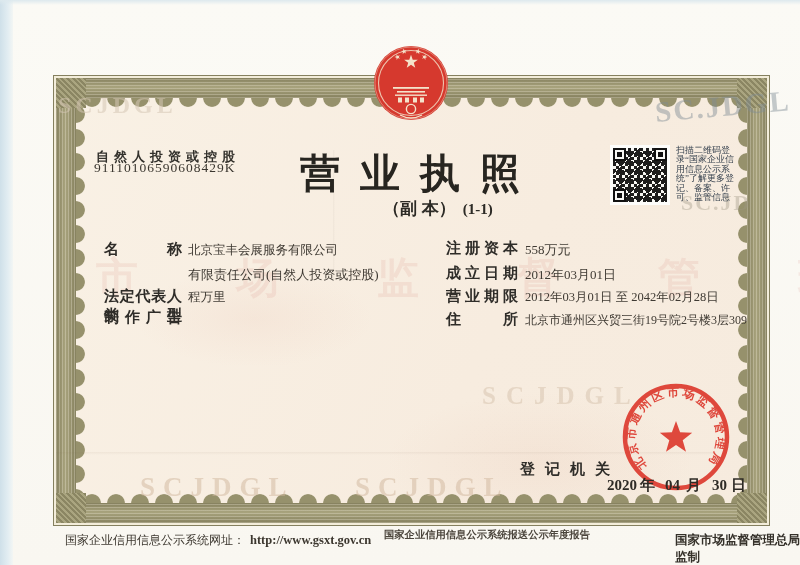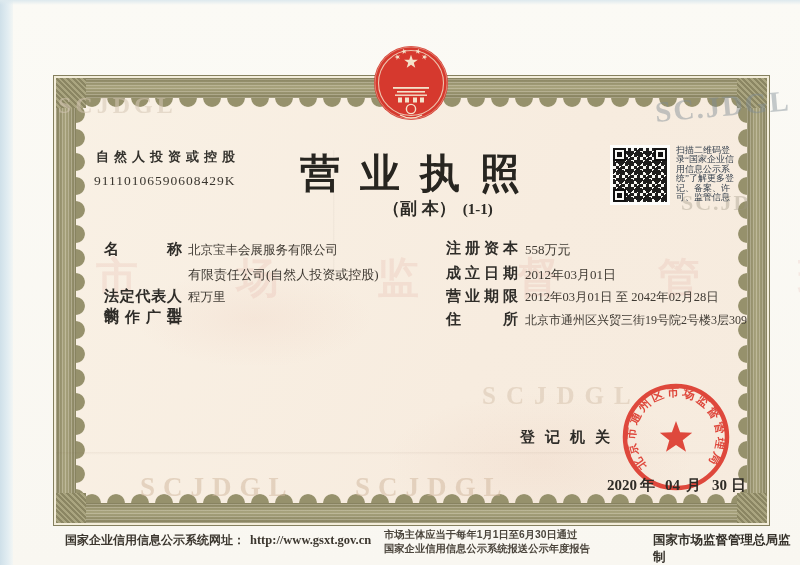--- a/index.html
+++ b/index.html
@@ -59,28 +59,28 @@
          text-align:justify; text-align-last:justify; text-justify:inter-character; }
   .val { font-family:"Liberation Serif", serif; color:#3f3a33; font-size:12.5px; }
   .code-label { font-weight:bold; color:#33312c; font-size:13px; letter-spacing:5px; white-space:nowrap; }
   .code-value { font-family:"Liberation Serif", serif; color:#3a362f; font-size:13.5px; letter-spacing:1px; }
   .title { font-weight:bold; color:#272520; font-size:40px; letter-spacing:20px; white-space:nowrap; }
   .subtitle { font-weight:bold; color:#2c2a25; font-size:17px; white-space:nowrap; }
   .subidx { font-family:"Liberation Serif", serif; font-weight:bold; font-size:15px; color:#2c2a25; }
   .scope { font-family:"Liberation Serif", serif; color:#433d35; font-size:10.6px; line-height:11.7px;
            text-align:justify; }
   .qr-caption { color:#37424f; font-size:9px; line-height:9.4px; font-family:"Liberation Serif", serif; }
-  .reg-label { font-weight:bold; color:#2f2d29; font-size:15px; letter-spacing:10px; white-space:nowrap; }
+  .reg-label { font-weight:bold; color:#2f2d29; font-size:15px; letter-spacing:10px; white-space:nowrap;margin-top:32px; }
   .date-row { display:flex; align-items:baseline; font-family:"Liberation Serif", serif;
               color:#2e2b26; font-size:15px; font-weight:bold; }
   .foot { color:#3c372f; }
-  .foot-label { font-weight:bold; font-size:12px; }
+  .foot-label { font-weight:normal; font-size:12px; }
   .foot-url { font-family:"Liberation Serif", serif; font-weight:bold; font-size:12.5px; }
   .foot-mid { font-size:10.3px; line-height:13.5px; color:#4b453c; font-weight:bold; }
-  .foot-right { font-weight:bold; font-size:12.5px; color:#35312a; }
+  .foot-right { font-weight:bold; font-size:12.5px; color:#35312a;margin-left:22px; }
 
   
   .qr { left:610px; top:145px; width:60px; height:60px; background:#fdfdfb; padding:3px; }
   .qr-pix { position:relative; width:100%; height:100%;
       background-color:#f8f8f5;
       background-image:
         repeating-conic-gradient(from 0deg, #1d1d1d 0% 25%, transparent 0% 50%),
         repeating-conic-gradient(from 45deg at 35% 62%, #1d1d1d 0% 22%, transparent 0% 50%);
       background-size:6px 6px, 9px 9px; }
   .finder { position:absolute; width:13px; height:13px; border:2px solid #111; background:#f8f8f5; }
@@ -145,21 +145,21 @@
       <rect x="26" y="55.5" width="4" height="5"></rect>
       <rect x="33" y="55.5" width="4" height="5"></rect>
       <rect x="41" y="55.5" width="4" height="5"></rect>
       <rect x="48" y="55.5" width="4" height="5"></rect>
     </g>
     <circle cx="39" cy="67" r="4.6" fill="none" stroke="#f4e3cb" stroke-width="1.4"></circle>
     <path d="M28,73 q11,6 22,0" fill="none" stroke="#f4e3cb" stroke-width="1.4"></path>
   </svg>
 
   <div class="abs code-label" style="left:96px;top:148px;">自然人投资或控股</div>
-  <div class="abs code-value" style="left:94px;top:173px;">91110106590608429K</div>
+  <div class="abs code-value" style="left:94px;top:160px;">91110106590608429K</div>
 
   <div class="abs title" style="left:300px;top:146px;">营业执照</div>
   <div class="abs" style="left:383px;top:197px;display:flex;align-items:baseline;gap:7px;">
     <span class="subtitle">（副  本）</span>
     <span class="subidx">(1-1)</span>
   </div>
 
   <div class="abs qr">
     <div class="qr-pix">
       <div class="finder tl">
@@ -218,18 +218,17 @@
     <span style="margin-left:6px;">月</span>
     <span style="margin-left:11px;">30</span>
     <span style="margin-left:4px;">日</span>
   </div>
 
   <div class="abs foot" style="left:65px;top:532px;display:flex;align-items:baseline;gap:5px;">
     <span class="foot-label">国家企业信用信息公示系统网址：</span>
     <span class="foot-url">http://www.gsxt.gov.cn</span>
   </div>
   <div class="abs foot-mid" style="left:384px;top:528px;">
-    <div>市场主体应当于每年1月1日至6月30日通过</div>
     <div>国家企业信用信息公示系统报送公示年度报告</div>
   </div>
   <div class="abs foot-right" style="left:653px;top:532px;">国家市场监督管理总局监制</div>
 
 </div>
 
 </body></html>

